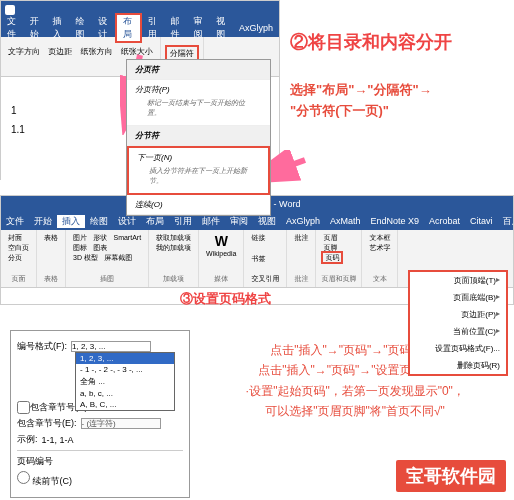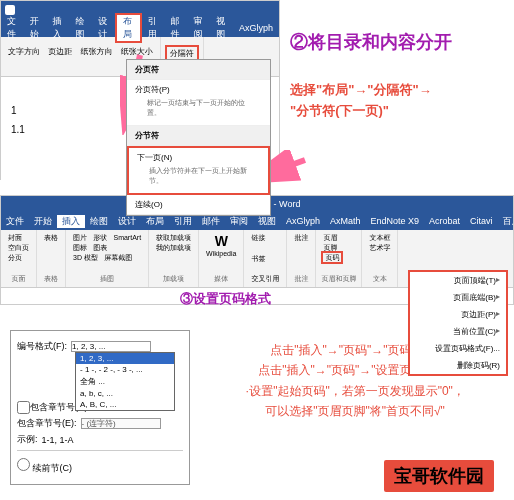--- a/index.html
+++ b/index.html
@@ -12,28 +12,28 @@
 .menubar { background: #2b579a; height: 18px; display: flex; align-items: center; font-size: 9px; color: #fff; }
 .menubar .tab { padding: 0 6px; cursor: pointer; }
 .menubar .tab.active { background: #fff; color: #2b579a; border: 2px solid #e74c3c; }
 .ribbon { background: #f3f3f3; height: 40px; border-bottom: 1px solid #ccc; display: flex; font-size: 8px; }
 .ribbon-group { padding: 8px 4px; border-right: 1px solid #ddd; }
 .ribbon-btn { display: inline-block; padding: 1px 3px; text-align: center; }
 .ribbon-btn.highlighted { border: 2px solid #e74c3c; }
 .doc-area { background: #fff; height: 120px; display: flex; }
 .doc-left { width: 90px; padding: 20px 10px; font-size: 10px; }
 .doc-left div { margin: 8px 0; }
-.dropdown-menu { position: absolute; top: 58px; left: 125px; width: 145px; background: #fff; border: 1px solid #999; font-size: 8px; z-index: 5; }
+.dropdown-menu { position: absolute; top: 58px; left: 125px; width: 145px; background: #fff; border: 1px solid #999; font-size: 8px; z-index: 5; font-style: italic; }
 .dropdown-menu .item { padding: 4px 8px; border-bottom: 1px solid #eee; }
 .dropdown-menu .item.highlighted { border: 2px solid #e74c3c; }
 .dropdown-menu .subitem { padding: 3px 12px; font-size: 7px; color: #666; }
 .dropdown-menu .header { background: #f0f0f0; font-weight: bold; }
 
 
-.anno { position: absolute; color: #a21caf; font-weight: bold; }
+.anno { position: absolute; color: #ef4444; font-weight: bold; }
 .anno-2 { top: 30px; left: 290px; font-size: 18px; }
 .anno-2-sub { top: 80px; left: 290px; font-size: 13px; color: #e74c3c; line-height: 1.6; }
 
 
 .word-bottom { position: absolute; top: 195px; left: 0; width: 514px; height: 110px; border: 1px solid #ccc; }
 .titlebar2 { background: #2b579a; height: 16px; display: flex; align-items: center; justify-content: center; font-size: 9px; color: #fff; }
 .menubar2 { background: #2b579a; height: 18px; display: flex; align-items: center; font-size: 9px; color: #fff; flex-wrap: nowrap; overflow: hidden; }
 .menubar2 .tab { padding: 0 5px; cursor: pointer; white-space: nowrap; }
 .menubar2 .tab.active { background: #fff; color: #2b579a; }
 .ribbon2 { background: #f3f3f3; height: 58px; display: flex; font-size: 8px; border-bottom: 1px solid #ccc; }
@@ -53,21 +53,21 @@
 .dialog input[type="text"], .dialog select { width: 80px; font-size: 8px; border: 1px solid #999; }
 .dialog .dropdown-open { position: relative; }
 .dialog .dropdown-list { position: absolute; top: 12px; left: 58px; width: 100px; background: #fff; border: 1px solid #666; font-size: 8px; z-index: 20; }
 .dialog .dropdown-list .opt { padding: 1px 4px; }
 .dialog .dropdown-list .opt.sel { background: #316ac5; color: #fff; }
 .dialog label { margin-right: 4px; }
 .dialog .radio-row { margin: 3px 0; }
 
 .anno-bottom { position: absolute; top: 340px; left: 200px; width: 310px; font-size: 12px; color: #e74c3c; line-height: 1.7; text-align: center; }
 
-.logo-badge { position: absolute; bottom: 6px; right: 18px; background: #e74c3c; color: #000000; font-size: 18px; font-weight: bold; padding: 4px 10px; border-radius: 4px; border: 2px solid #fff; }
+.logo-badge { position: absolute; bottom: 6px; right: 6px; background: #e74c3c; color: #ffffff; font-size: 18px; font-weight: bold; padding: 4px 10px; border-radius: 4px; border: 2px solid #fff; }
 
 svg.arrow-svg { position: absolute; pointer-events: none; }
 </style>
 </head>
 <body>
 
 <div class="word-top">
   <div class="titlebar">
     <span class="icon"></span>
   </div>
@@ -265,20 +265,21 @@
   </div>
   <div class="row">
     <label>包含章节号(E):</label>
     <input type="text" disabled="" value="- (连字符)" style="">
   </div>
   <div class="row">
     <label>示例:</label>
     <span>1-1, 1-A</span>
   </div>
   <div style="border-top:1px solid #ccc;margin-top:4px;padding-top:4px">
+    <div>页码编号</div>
     <div class="radio-row">
       <input type="radio" name="pn" style="">
       <label>续前节(C)</label>
     </div>
 
   </div>
 </div>
 
 <div class="anno-bottom">
   <div>点击"插入"→"页码"→"页码底端"</div>

